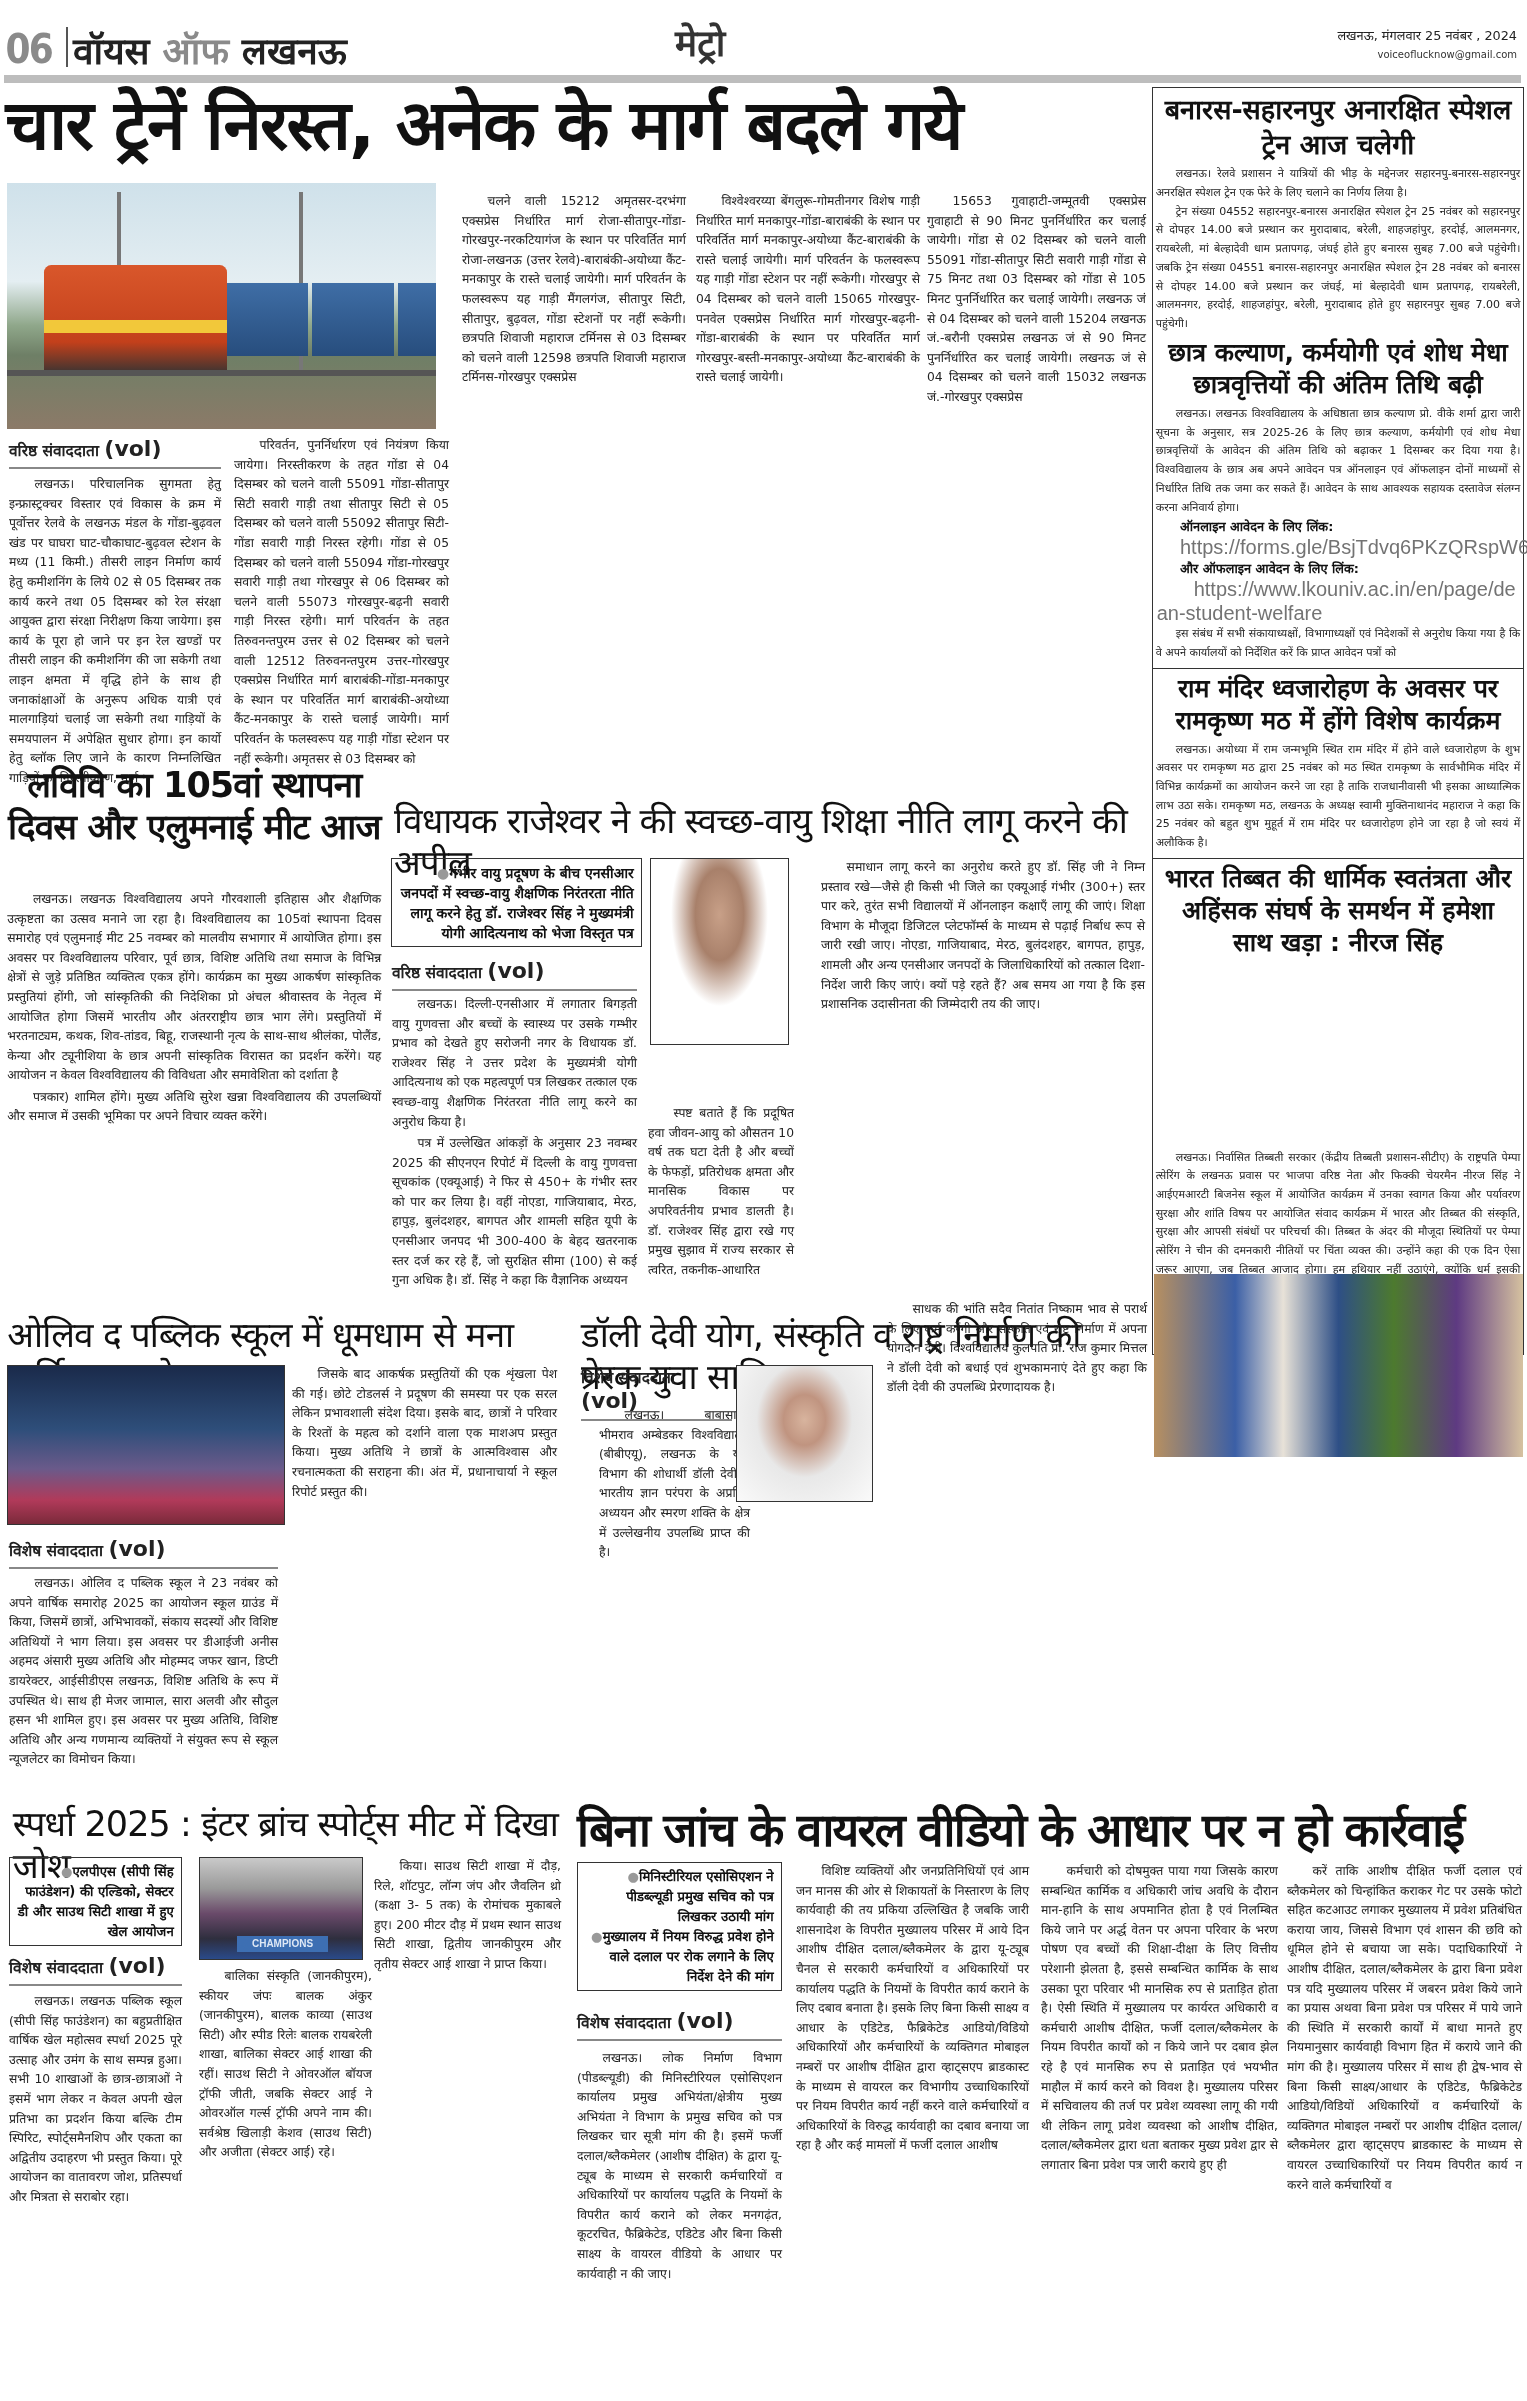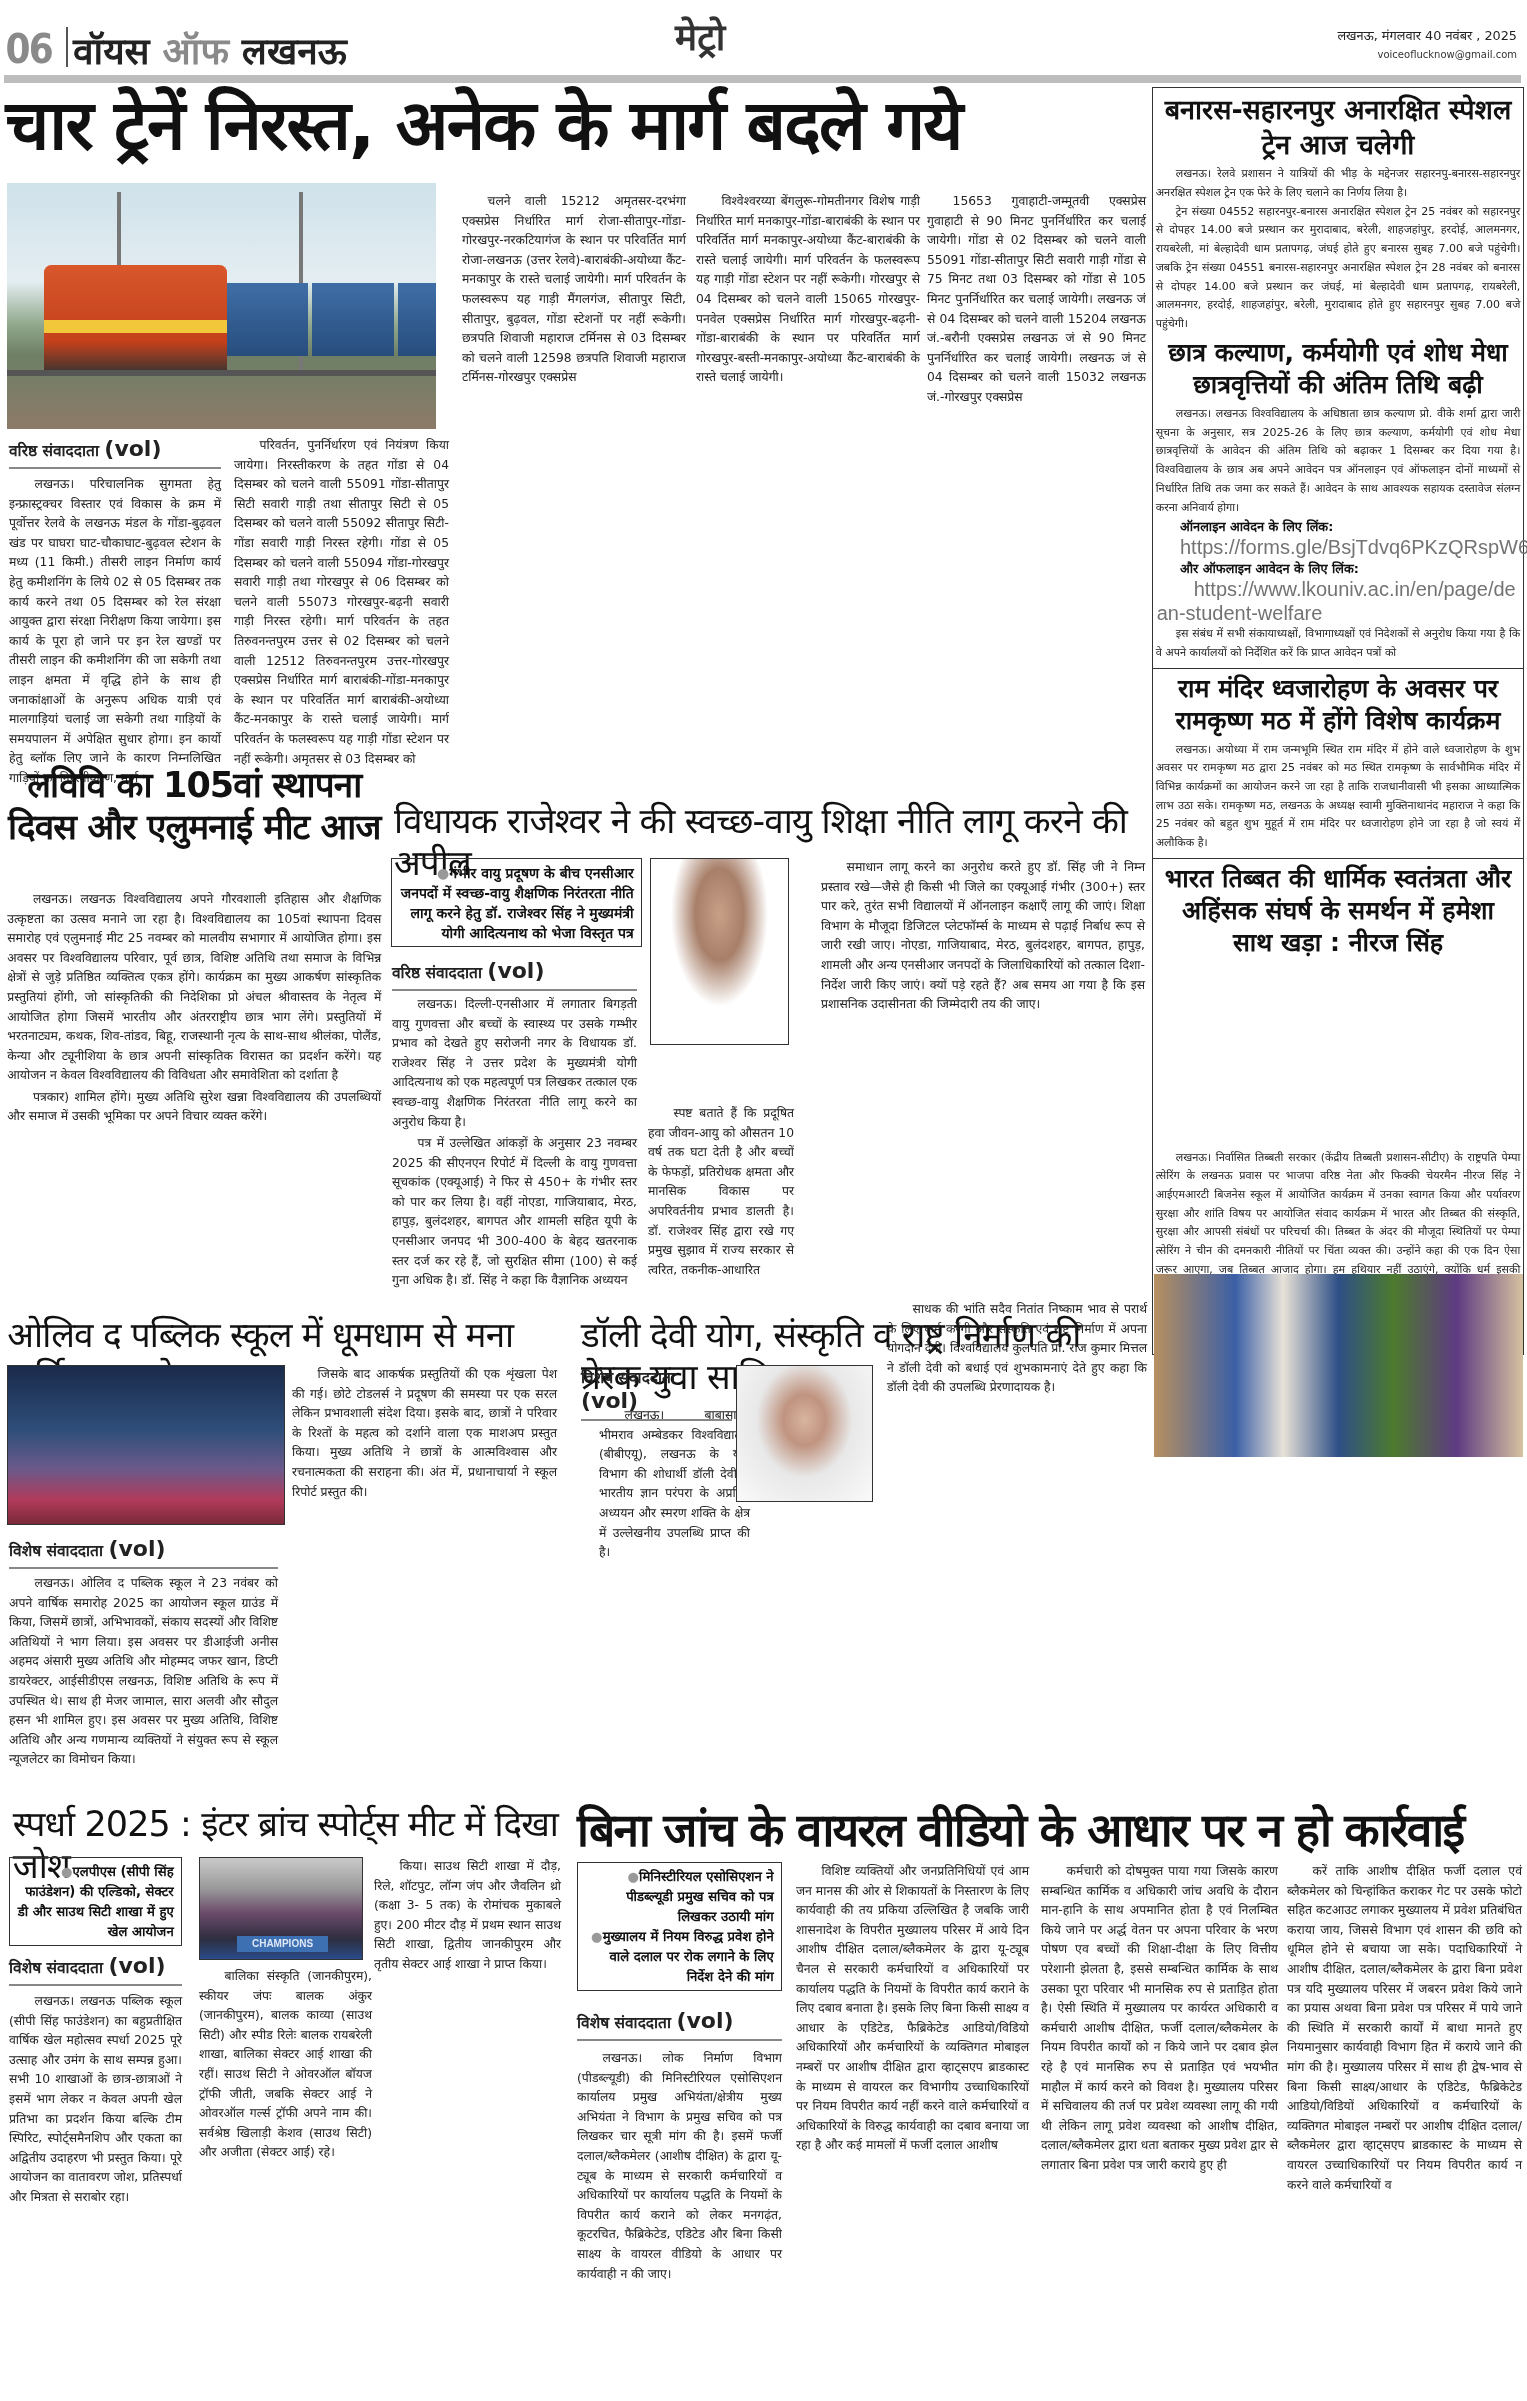--- a/index.html
+++ b/index.html
@@ -2,21 +2,21 @@
 <html style="font-size:14.6px"><head>
 <meta charset="utf-8">
 <style>
   * { box-sizing: border-box; margin: 0; padding: 0; }
   body { width: 1528px; height: 2401px; background: #fff; font-family: "DejaVu Sans", sans-serif; color: #111; position: relative; overflow: hidden; }
   .abs { position: absolute; }
   .masthead-page { left: 5.5px; top: 25.6px; font-size: 40px; font-weight: bold; color: #8a8a8a; font-family: "DejaVu Sans Condensed", "DejaVu Sans", sans-serif; letter-spacing: -1.8px; }
   .masthead-sep { left: 66px; top: 27px; width: 1.8px; height: 40px; background: #555; }
   .masthead-title { left: 73px; top: 24px; font-size: 37px; font-weight: bold; color: #222; }
   .masthead-title .grey { color: #8a8a8a; }
-  .section-label { left: 675px; top: 10px; font-size: 37px; font-weight: bold; color: #333; }
+  .section-label { left: 675px; top: 16px; font-size: 37px; font-weight: bold; color: #333; }
   .dateline { right: 11px; top: 25.6px; font-size: 12.8px; color: #222; text-align: right; }
   .email { right: 11px; top: 49px; font-size: 10px; color: #333; }
   .rule-bar { left: 3.7px; top: 75px; width: 1517px; height: 8.2px; background: #bdbdbd; }
 
   .main-headline { left: 5.5px; top: 91px; width: 1132px; font-size: 69px; font-weight: bold; letter-spacing: -1.8px; line-height: 1; color: #111; }
   .col-text { font-size: 12.3px; line-height: 19.6px; text-align: justify; color: #222; }
   .col-text p { text-indent: 25.6px; margin-bottom: 1.8px; }
   .byline { font-size: 15.5px; font-weight: bold; color: #222; padding-bottom: 5.5px; border-bottom: 2.7px solid #888; }
   .byline .vol { font-size: 22px; }
 
@@ -58,21 +58,21 @@
 <body>
 
 <div class="abs masthead-page">06</div>
 <div class="abs masthead-sep"></div>
 <div class="abs masthead-title">
   <span>वॉयस</span>
   <span class="grey">ऑफ</span>
   <span>लखनऊ</span>
 </div>
 <div class="abs section-label">मेट्रो</div>
-<div class="abs dateline">लखनऊ, मंगलवार 40 नवंबर , 2025</div>
+<div class="abs dateline">लखनऊ, मंगलवार 25 नवंबर , 2024</div>
 <div class="abs email">voiceoflucknow@gmail.com</div>
 <div class="abs rule-bar"></div>
 
 <div class="abs main-headline">चार ट्रेनें निरस्त, अनेक के मार्ग बदले गये</div>
 
 <div class="photo photo-train">
   <div class="pole" style="left:110px"></div>
   <div class="pole" style="left:292px"></div>
   <div class="coach" style="left:219px;width:82px"></div>
   <div class="coach" style="left:305px;width:82px"></div>

